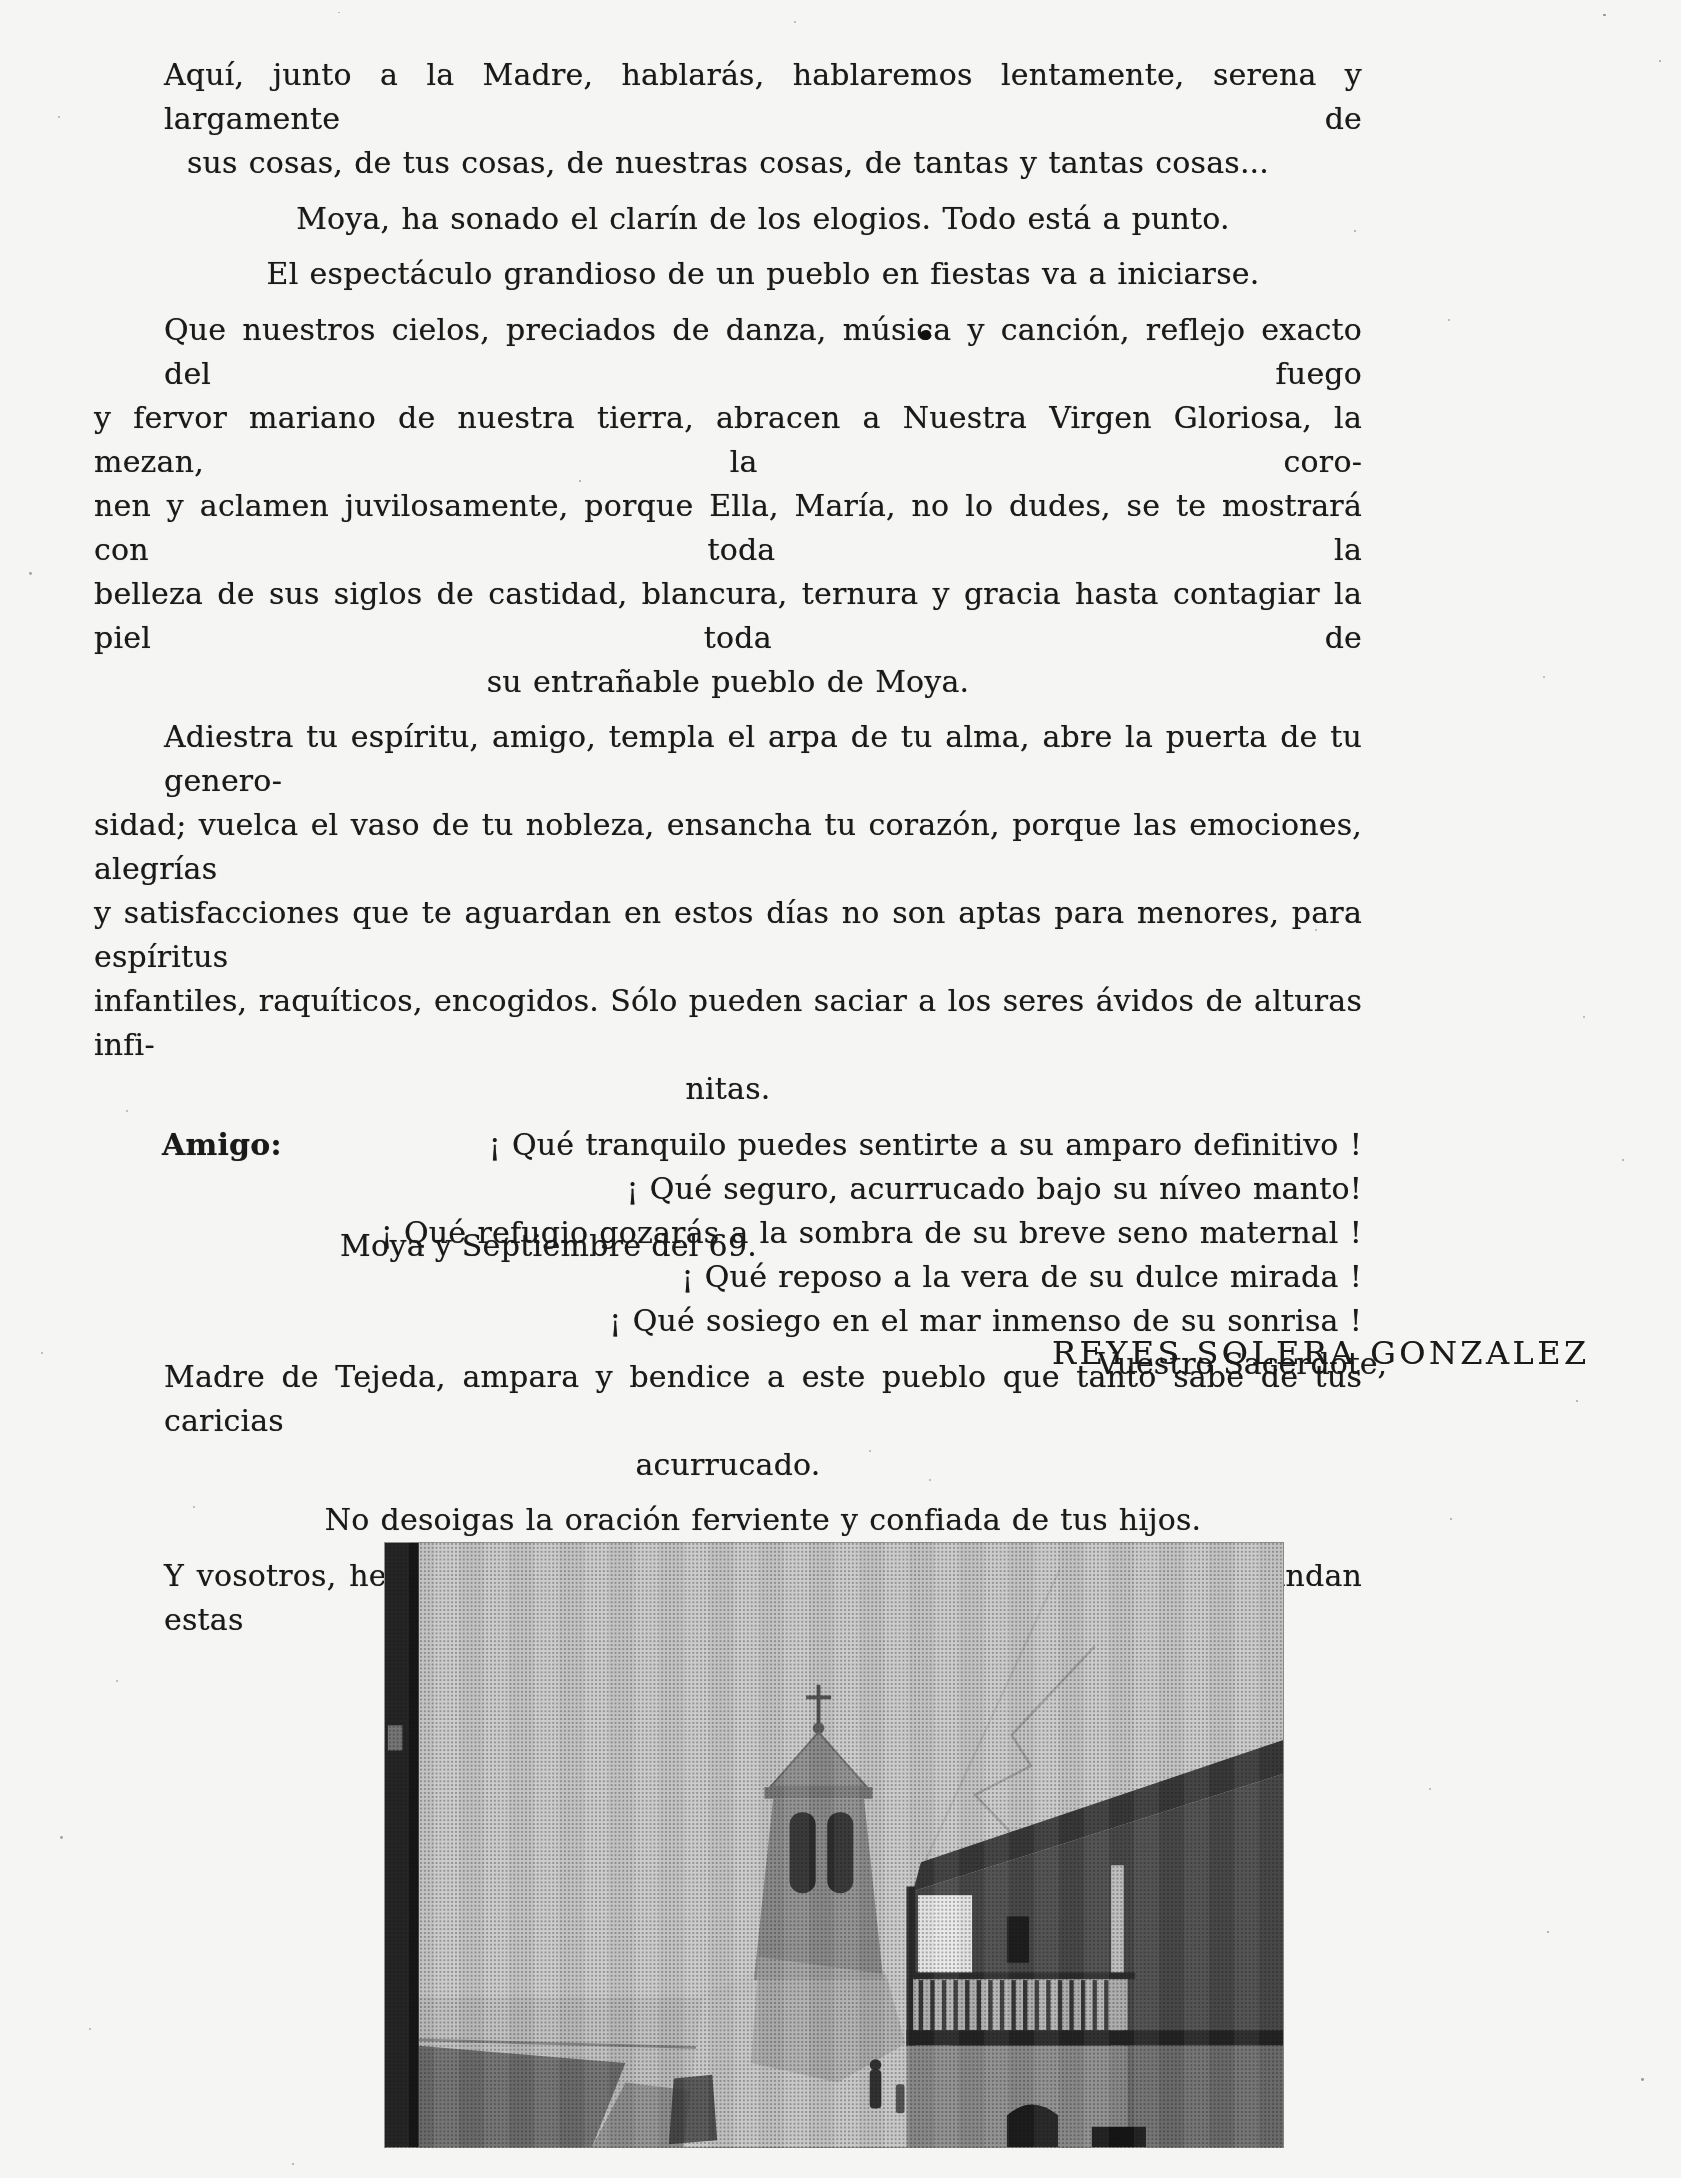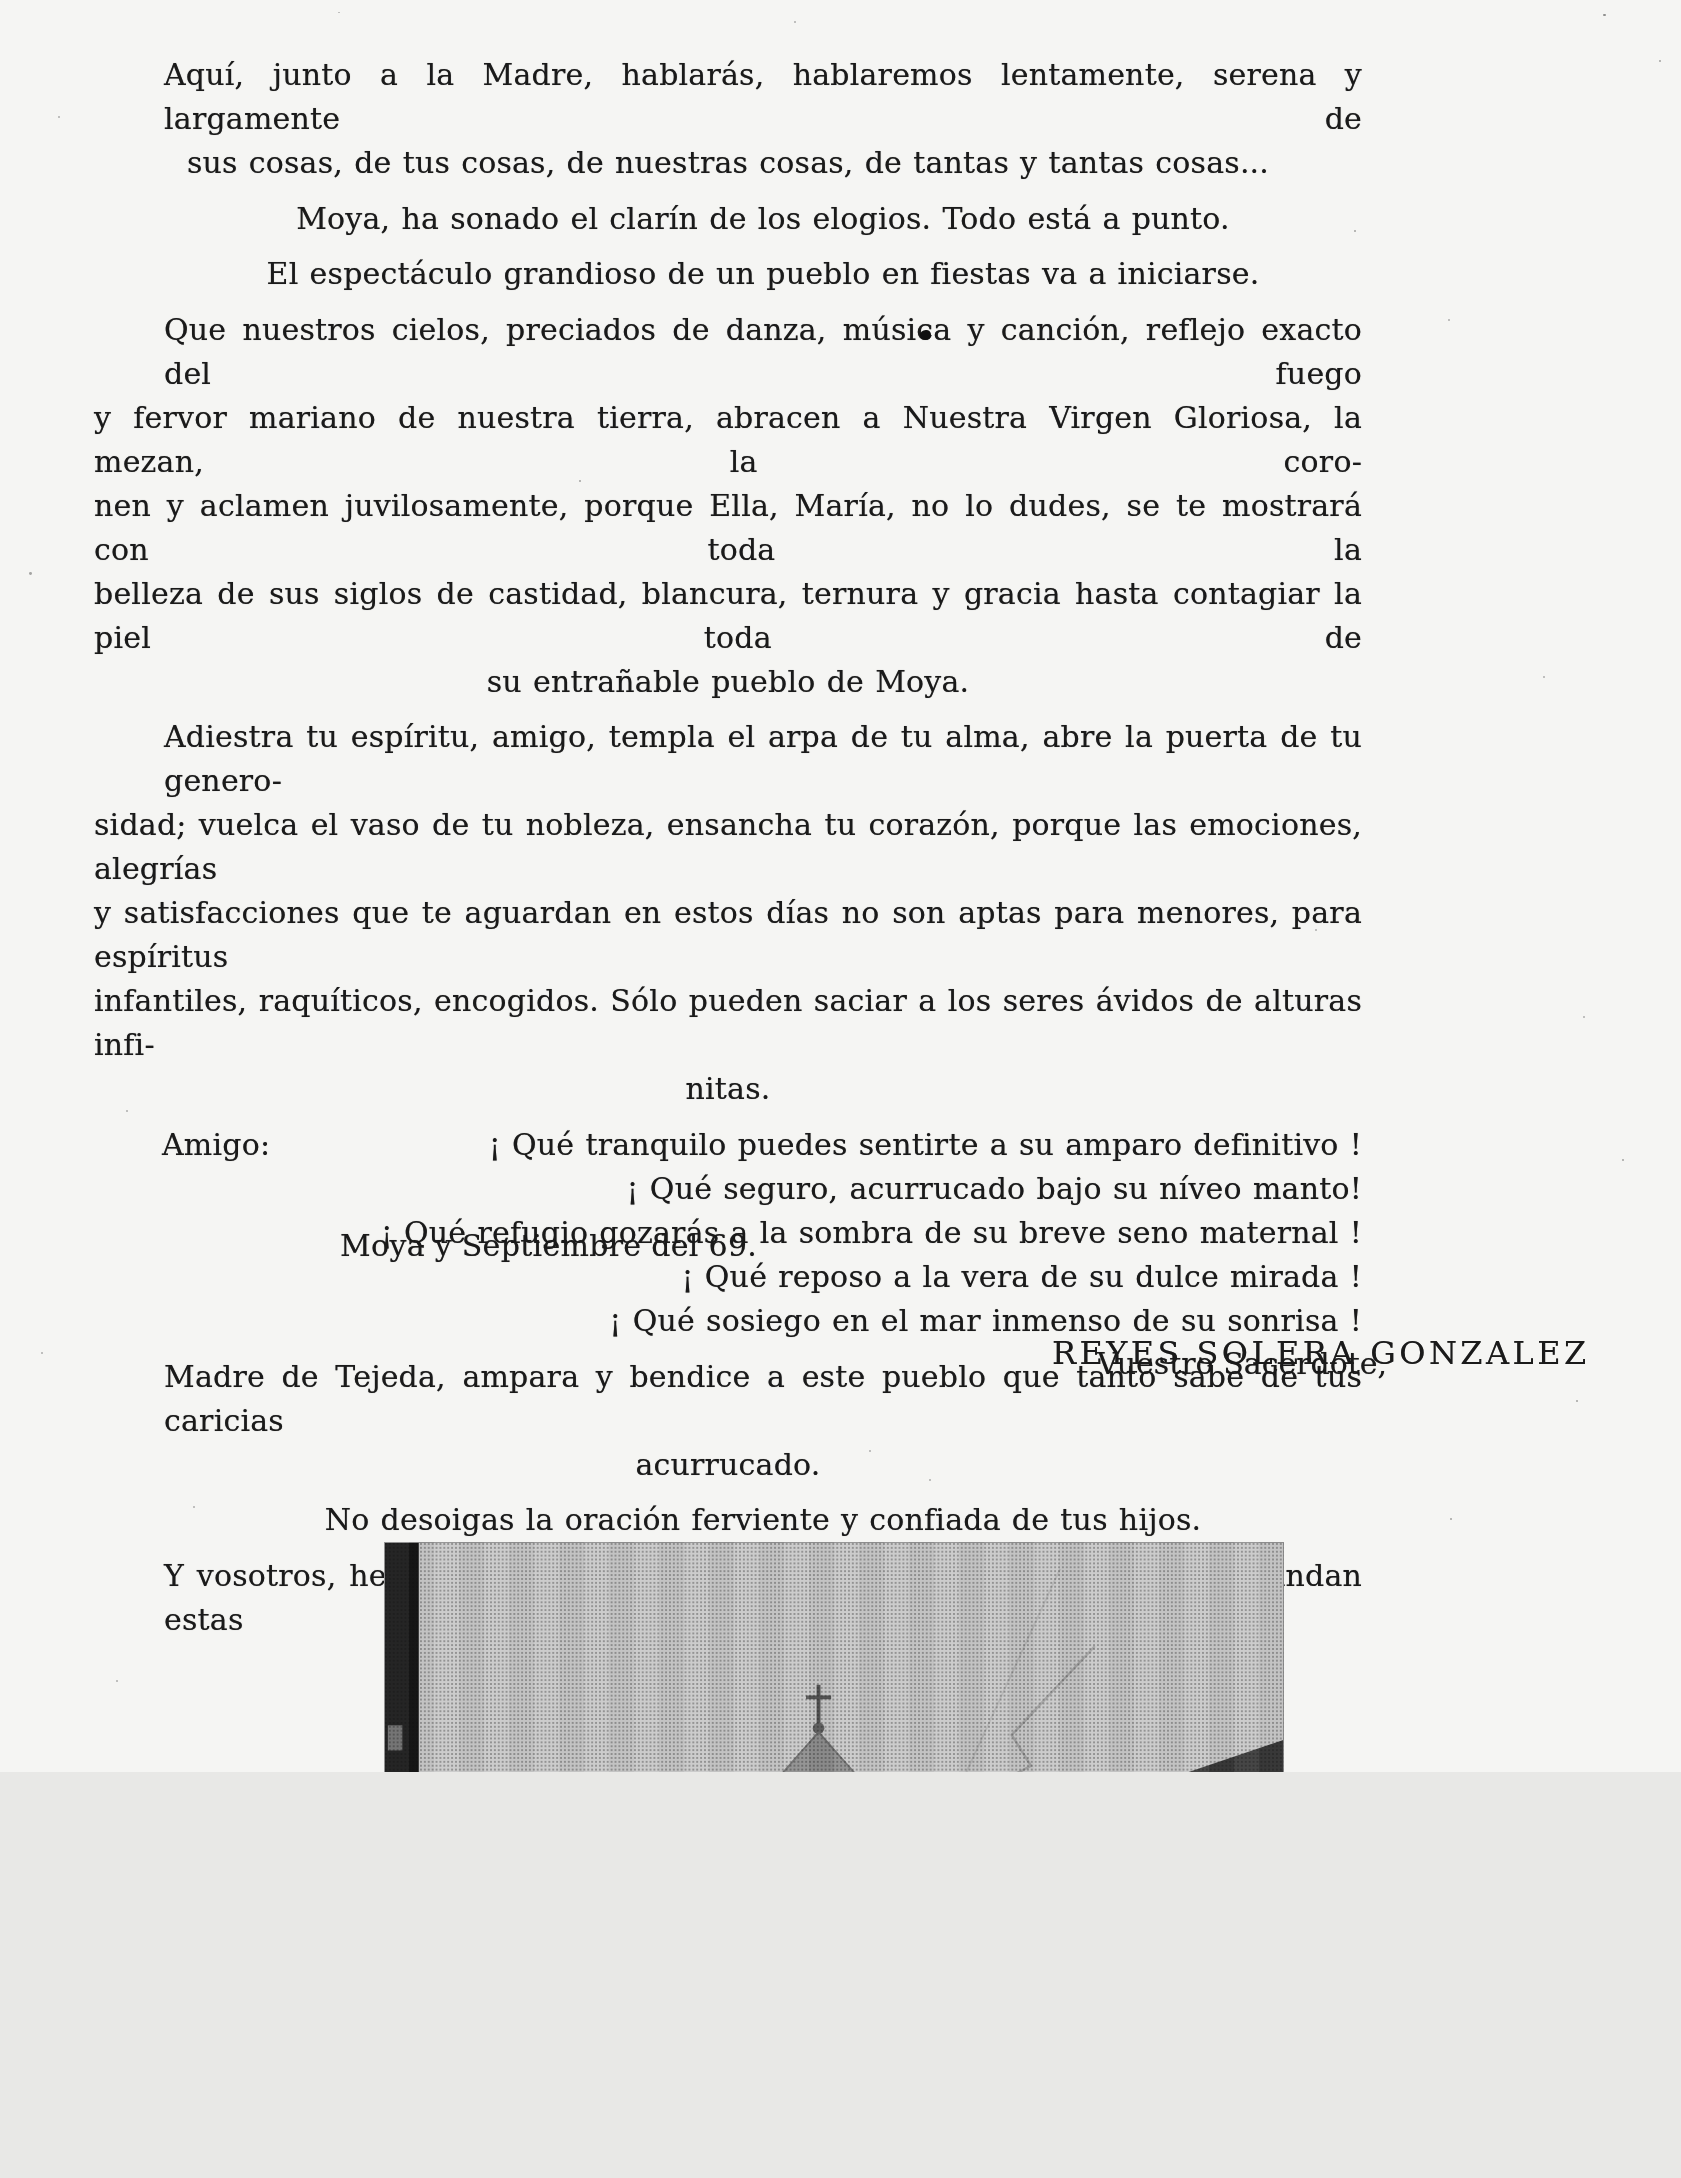--- a/index.html
+++ b/index.html
@@ -1,36 +1,36 @@
 <!DOCTYPE html>
 <html style="--ph-sky: #c9c9c9; --ph-strip: #171717; --ph-ground: #bdbdbd; --ph-rubble-dark: #5f5f5f; --ph-tower: #979797; --ph-opening: #2e2e2e; --ph-roof: #3a3a3a; --ph-porch: #4a4a4a; --ph-window-light: #e9e9e9; --ph-railing: #b3b3b3; --ph-baluster: #383838; --ph-beam: #242424; --ph-lower-wall: #8c8c8c; --ph-side-wall: #6d6d6d; --ph-doorway: #1d1d1d;"><head>
 <meta charset="utf-8">
 <style>
   html,body{margin:0;padding:0;background:#e8e8e6;}
   .page{
     position:relative;
-    width:1682px;height:1772px;
+    width:1682px;height:2178px;
     background:#f5f5f3;
     overflow:hidden;
     font-family:"DejaVu Serif","Liberation Serif",serif;
     color:#1a1a1a;
   }
   
   .letter-body{
     position:absolute;left:94px;top:53px;width:1268px;
     font-size:30px;line-height:44px;
     letter-spacing:0.2px;word-spacing:1.4px;
     text-shadow:0 0 0.7px rgba(10,10,10,.55);
   }
   .para{margin:0 0 11.6px 0;}
   .line{text-align:center;}
   .line.just{text-align:justify;text-align-last:justify;}
   .line.indent{padding-left:70px;}
   .salutation{position:relative;margin:0 0 11.6px 0;}
-  .salutation .amigo{position:absolute;left:68px;top:0;}
+  .salutation .amigo{position:absolute;left:68px;top:0;font-weight:bold;}
   .salutation .excl-line{margin-left:66px;text-align:right;}
   .dateline{
     position:absolute;left:340px;top:1228px;
     font-size:30px;letter-spacing:0.3px;
     text-shadow:0 0 0.7px rgba(10,10,10,.55);
   }
   .sig-role{
     position:absolute;left:1097px;top:1346px;
     font-size:30px;text-shadow:0 0 0.7px rgba(10,10,10,.5);
   }

